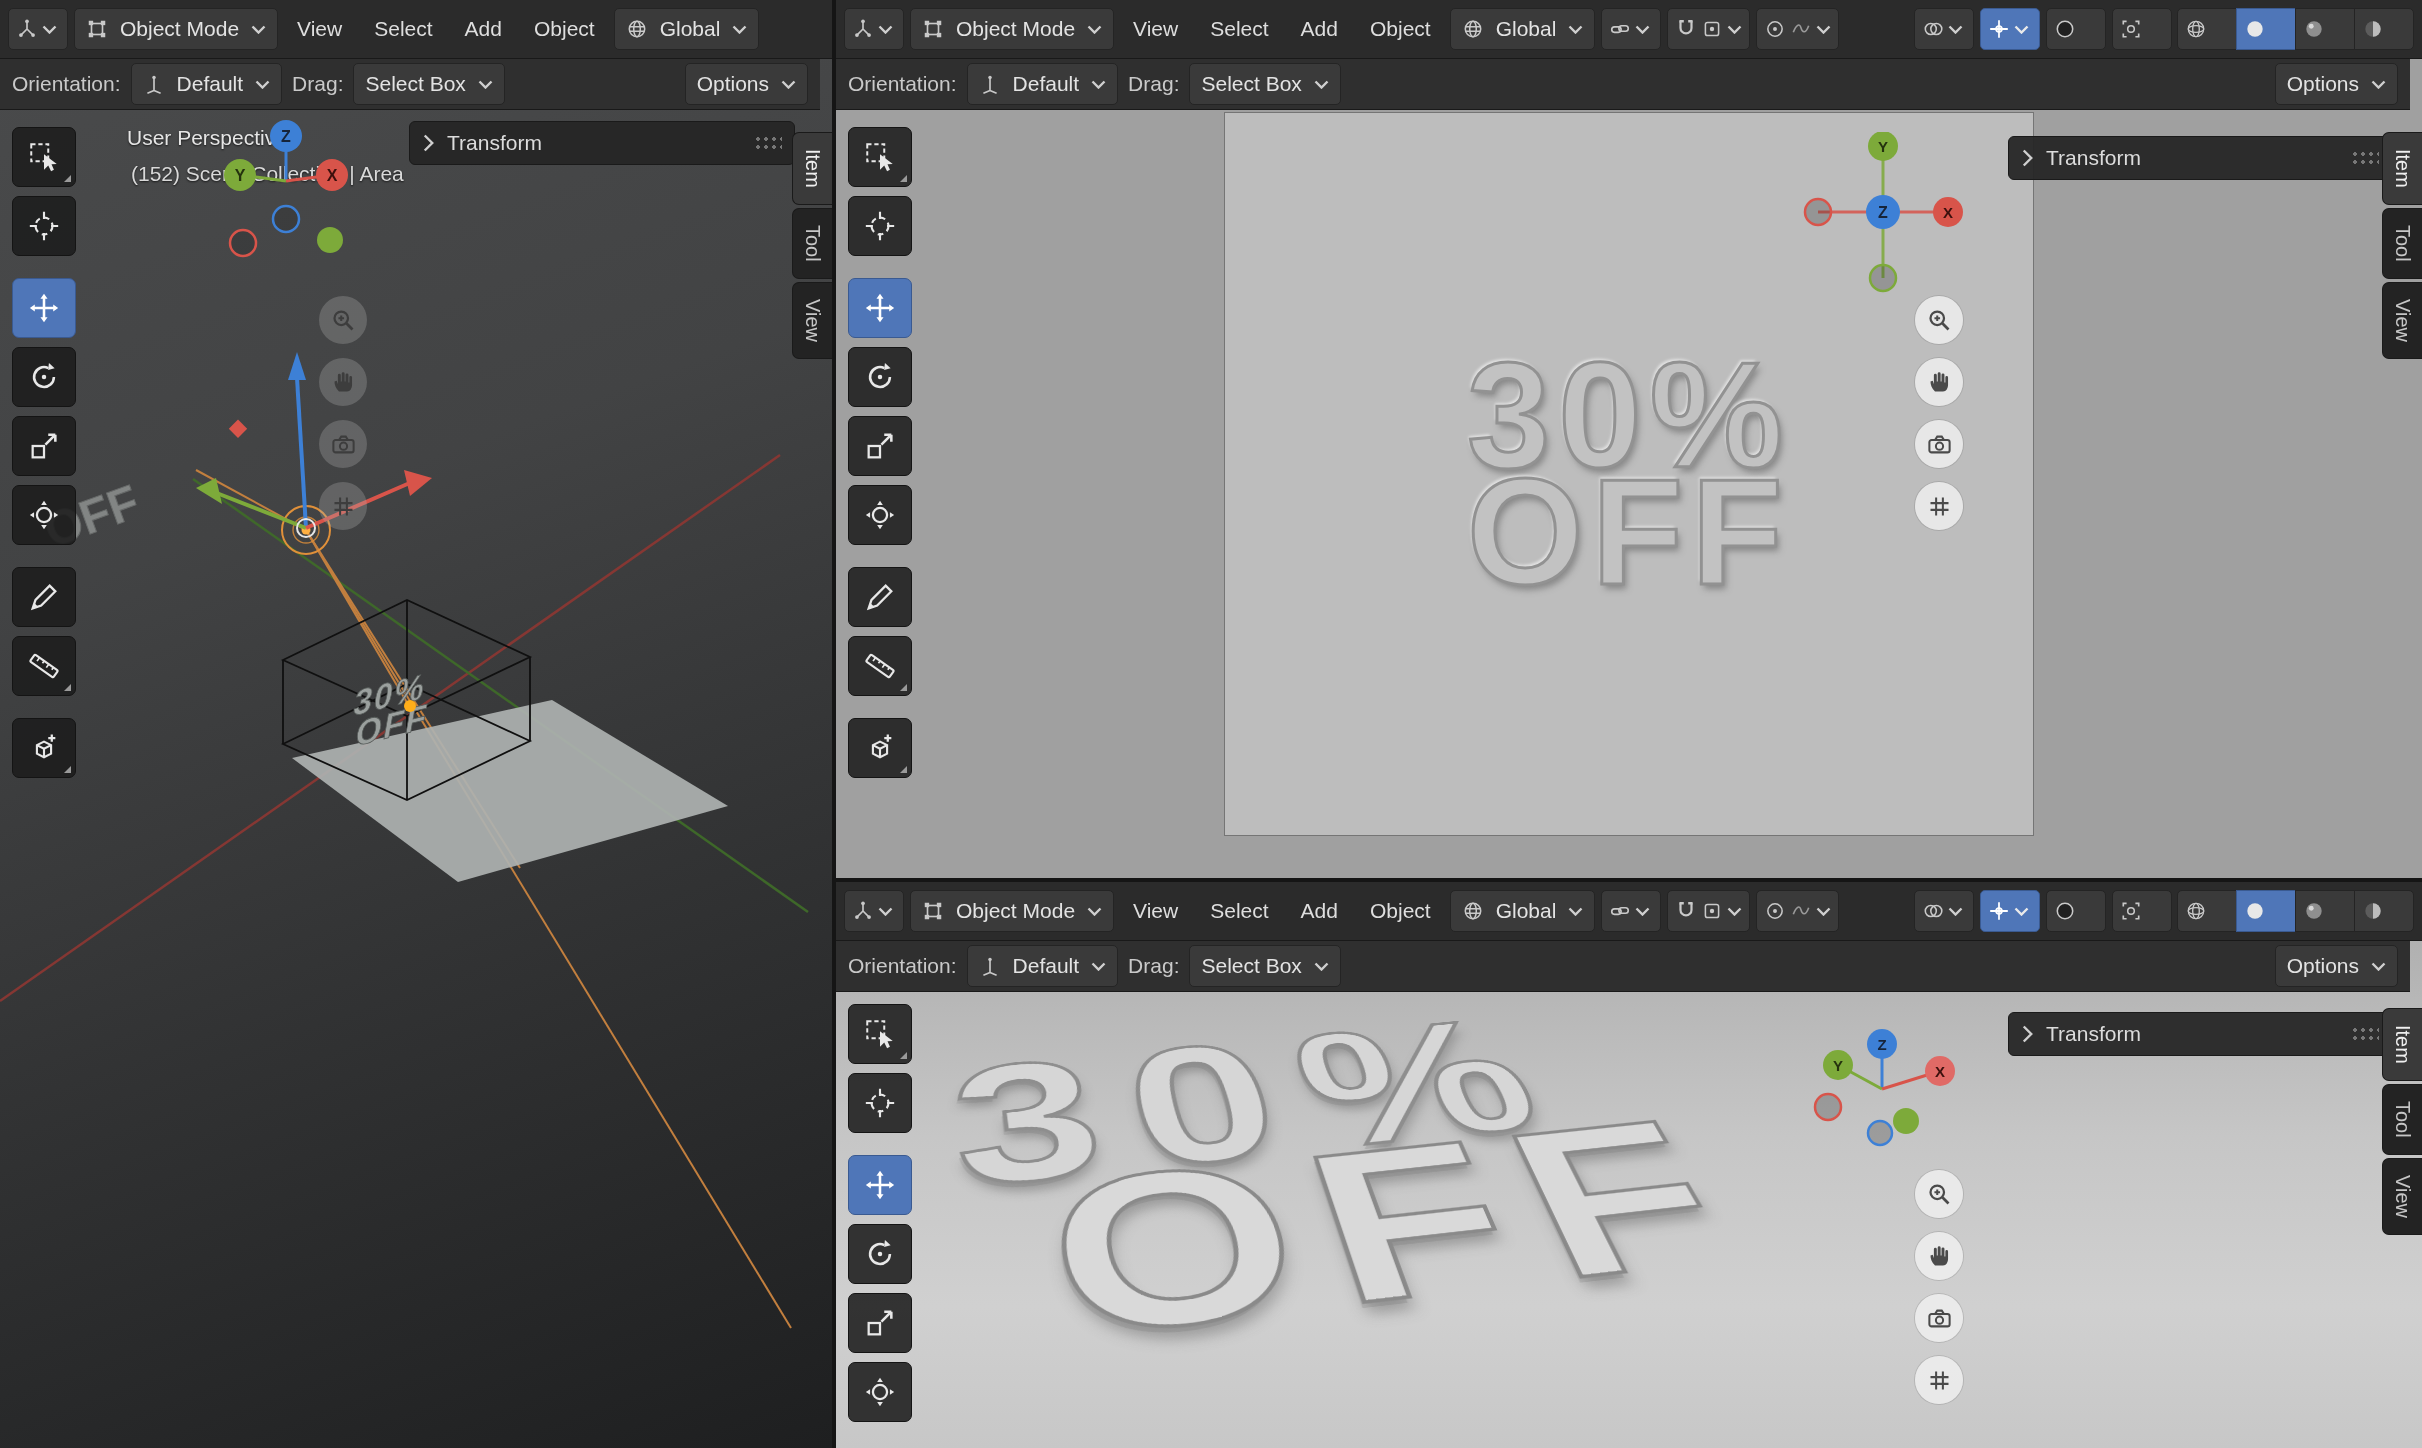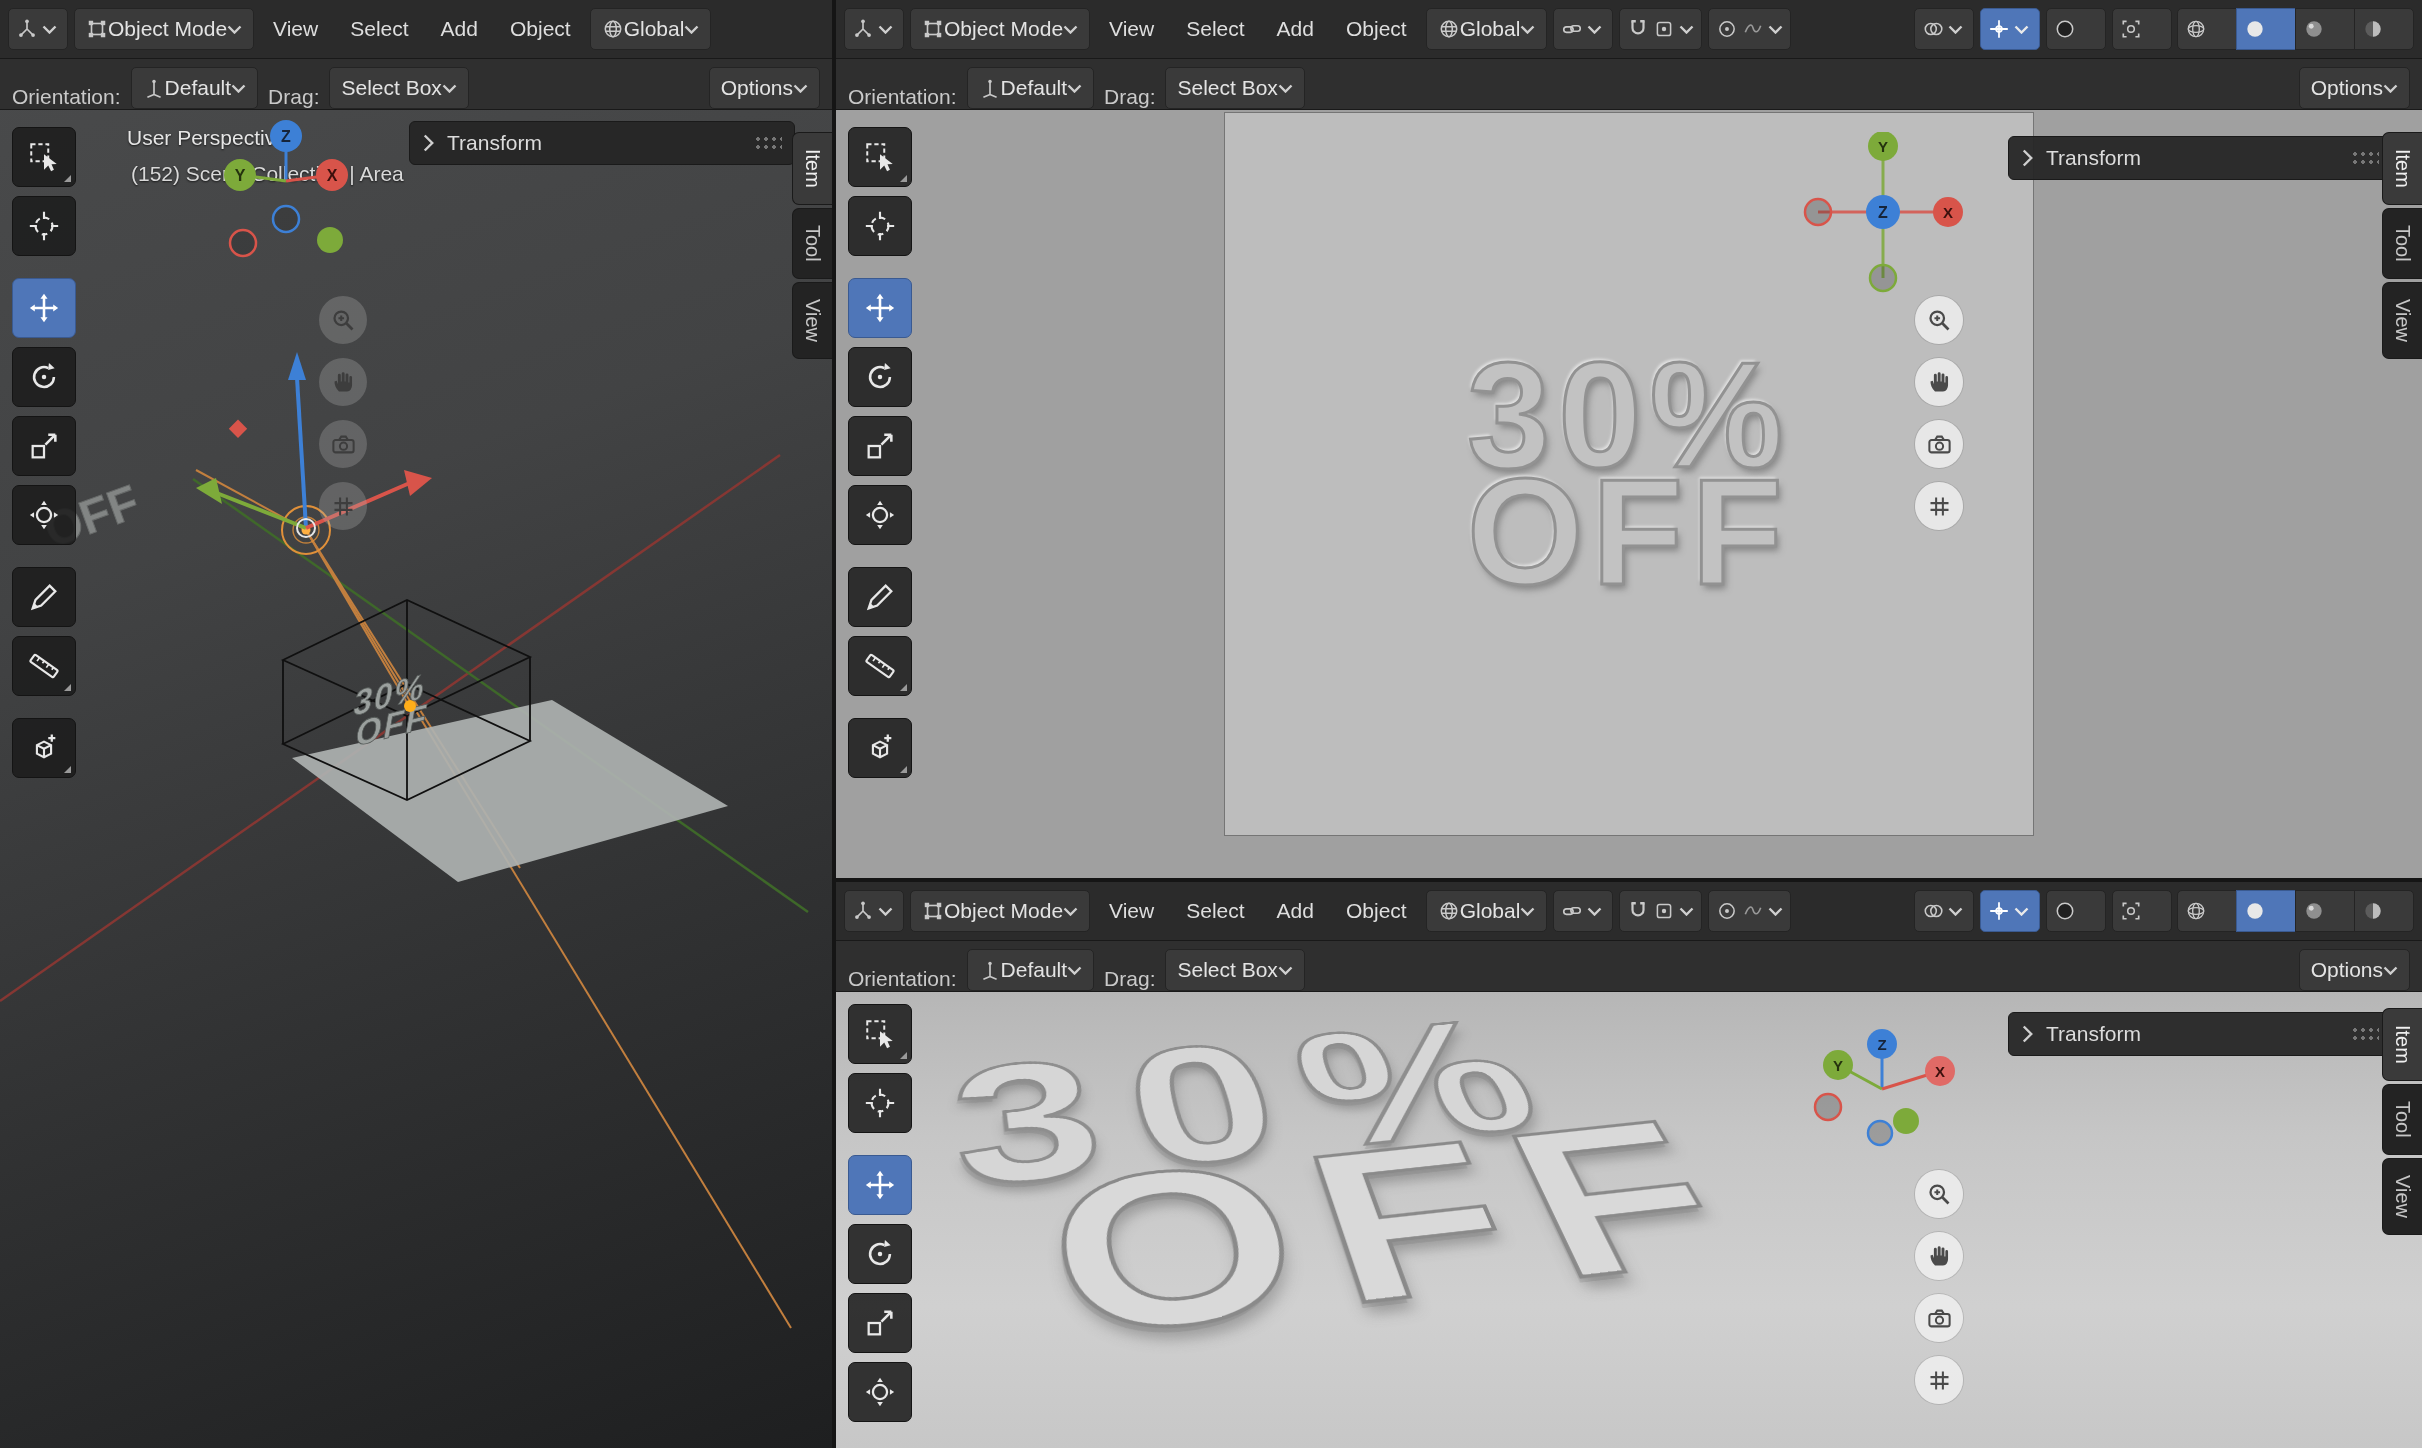--- a/index.html
+++ b/index.html
@@ -8,23 +8,23 @@
   .area{position:absolute;overflow:hidden;background:#2b2b2b;}
   .area-left{left:0;top:0;width:832px;height:1448px;
     background:linear-gradient(160deg,#4a4b4c 0%,#424344 35%,#313233 65%,#1e1f20 100%);}
   .area-tr{left:836px;top:0;width:1586px;height:878px;background:#a0a0a0;}
   .area-br{left:836px;top:882px;width:1586px;height:566px;
     background:linear-gradient(180deg,#aaaaaa 0%,#c6c6c6 45%,#d0d0d0 75%,#c7c7c7 100%);}
 
   
   .hdr{position:absolute;left:0;right:0;top:0;height:58px;background:#2b2b2b;
     border-bottom:1px solid #191919;display:flex;align-items:center;gap:6px;padding:0 8px;z-index:30;}
-  .hdr2{position:absolute;left:0;right:0;top:59px;height:50px;background:#2f2f2f;
-    border-bottom:1px solid #191919;display:flex;align-items:flex-end;gap:10px;padding:0 12px;z-index:30;}
-  .dd{display:flex;align-items:center;gap:0;height:40px;padding:0 11px;background:#3a3a3a;
+  .hdr2{position:absolute;left:0;right:12px;top:59px;height:50px;background:#2f2f2f;
+    border-bottom:1px solid #191919;display:flex;align-items:center;gap:10px;padding:0 12px;z-index:30;}
+  .dd{display:flex;align-items:center;gap:12px;height:40px;padding:0 11px;background:#3a3a3a;
     border:1px solid #242424;border-radius:5px;color:#e3e3e3;font-size:21px;white-space:nowrap;cursor:default;}
   .menu{font-size:21px;color:#dedede;padding:7px 13px;border-radius:4px;white-space:nowrap;}
   .lbl{font-size:21px;color:#c9c9c9;white-space:nowrap;}
   .spacer{flex:1;}
   .ib{height:40px;min-width:44px;padding:0 7px;display:flex;align-items:center;gap:4px;
     background:#3a3a3a;border:1px solid #242424;border-radius:5px;}
   .ib.active{background:#4f76b8;border-color:#3a5a91;}
   .seg{display:flex;}
   .seg .ib{border-radius:0;margin-left:-1px;}
   .seg .ib:first-child{border-radius:5px 0 0 5px;}

